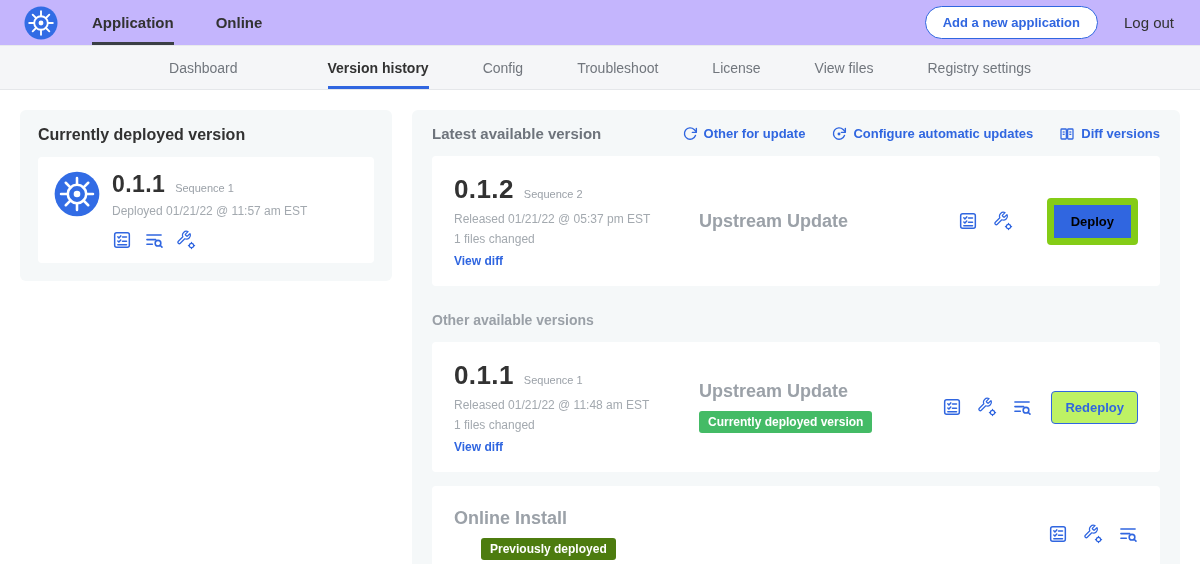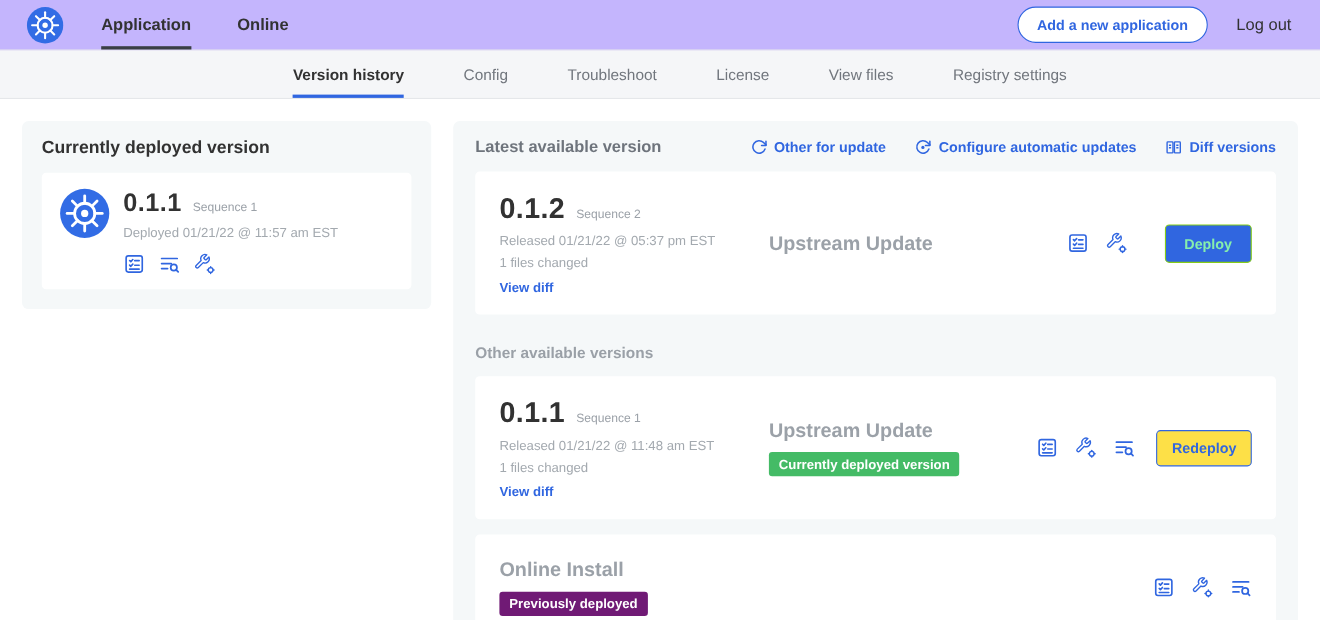--- a/index.html
+++ b/index.html
@@ -59,25 +59,25 @@
     padding: 18px 22px; display: flex; align-items: center; min-height: 96px; }
   .vc-left { width: 245px; flex: 0 0 auto; }
   .released { margin-top: 7px; }
   .files-row { display: flex; gap: 8px; margin-top: 6px; align-items: baseline; flex-direction: column; }
   .view-diff { color: #3066e0; font-weight: 700; font-size: 12px; cursor: pointer; }
   .vc-mid { flex: 1; }
   .source { font-size: 18px; font-weight: 700; color: #9ba1a8; }
   .badge { display: inline-block; margin-top: 9px; padding: 4px 9px; border-radius: 3px;
     font-size: 12px; font-weight: 700; color: #fff; }
   .badge.green { background: #44bb66; }
-  .badge.gray  { background: #701a75; }
+  .badge.gray  { background: #4d7c0f; margin-left: 27px; }
   .vc-right { display: flex; align-items: center; gap: 15px; color: #3066e0; }
-  .deploy-btn { background: #3066e0; border: 1px solid #84cc16; color: #86efac; border-radius: 4px;
+  .deploy-btn { background: #3066e0; border: 7px solid #84cc16; color: #000000; border-radius: 4px;
     padding: 9px 17px; font-size: 13px; font-weight: 700; font-family: inherit; cursor: pointer; margin-left: 19px; }
-  .redeploy-btn { background: #fde047; border: 1px solid #3066e0; color: #3066e0; border-radius: 4px;
+  .redeploy-btn { background: #bef264; border: 1px solid #3066e0; color: #3066e0; border-radius: 4px;
     padding: 8px 13px; font-size: 13px; font-weight: 700; font-family: inherit; cursor: pointer; margin-left: 4px; }
   .other-title { margin-top: 26px; font-size: 14px; font-weight: 700; color: #9aa0a7; }
 </style>
 </head>
 <body>
 
 <svg width="0" height="0" style="position:absolute" aria-hidden="true">
   <defs>
     <symbol id="i-k8s" viewBox="0 0 36 36">
       <circle cx="18" cy="18" r="17.5" fill="#326ce5"></circle>
@@ -151,20 +151,21 @@
     <div class="app-tab active">Application</div>
     <div class="app-tab">Online</div>
   </nav>
   <div class="topbar-right">
     <button class="add-app-btn">Add a new application</button>
     <div class="logout">Log out</div>
   </div>
 </header>
 
 <nav class="subnav">
+  <div class="subnav-item">Dashboard</div>
   <div class="subnav-item active">Version history</div>
   <div class="subnav-item">Config</div>
   <div class="subnav-item">Troubleshoot</div>
   <div class="subnav-item">License</div>
   <div class="subnav-item">View files</div>
   <div class="subnav-item">Registry settings</div>
 </nav>
 
 <main class="main">
 

